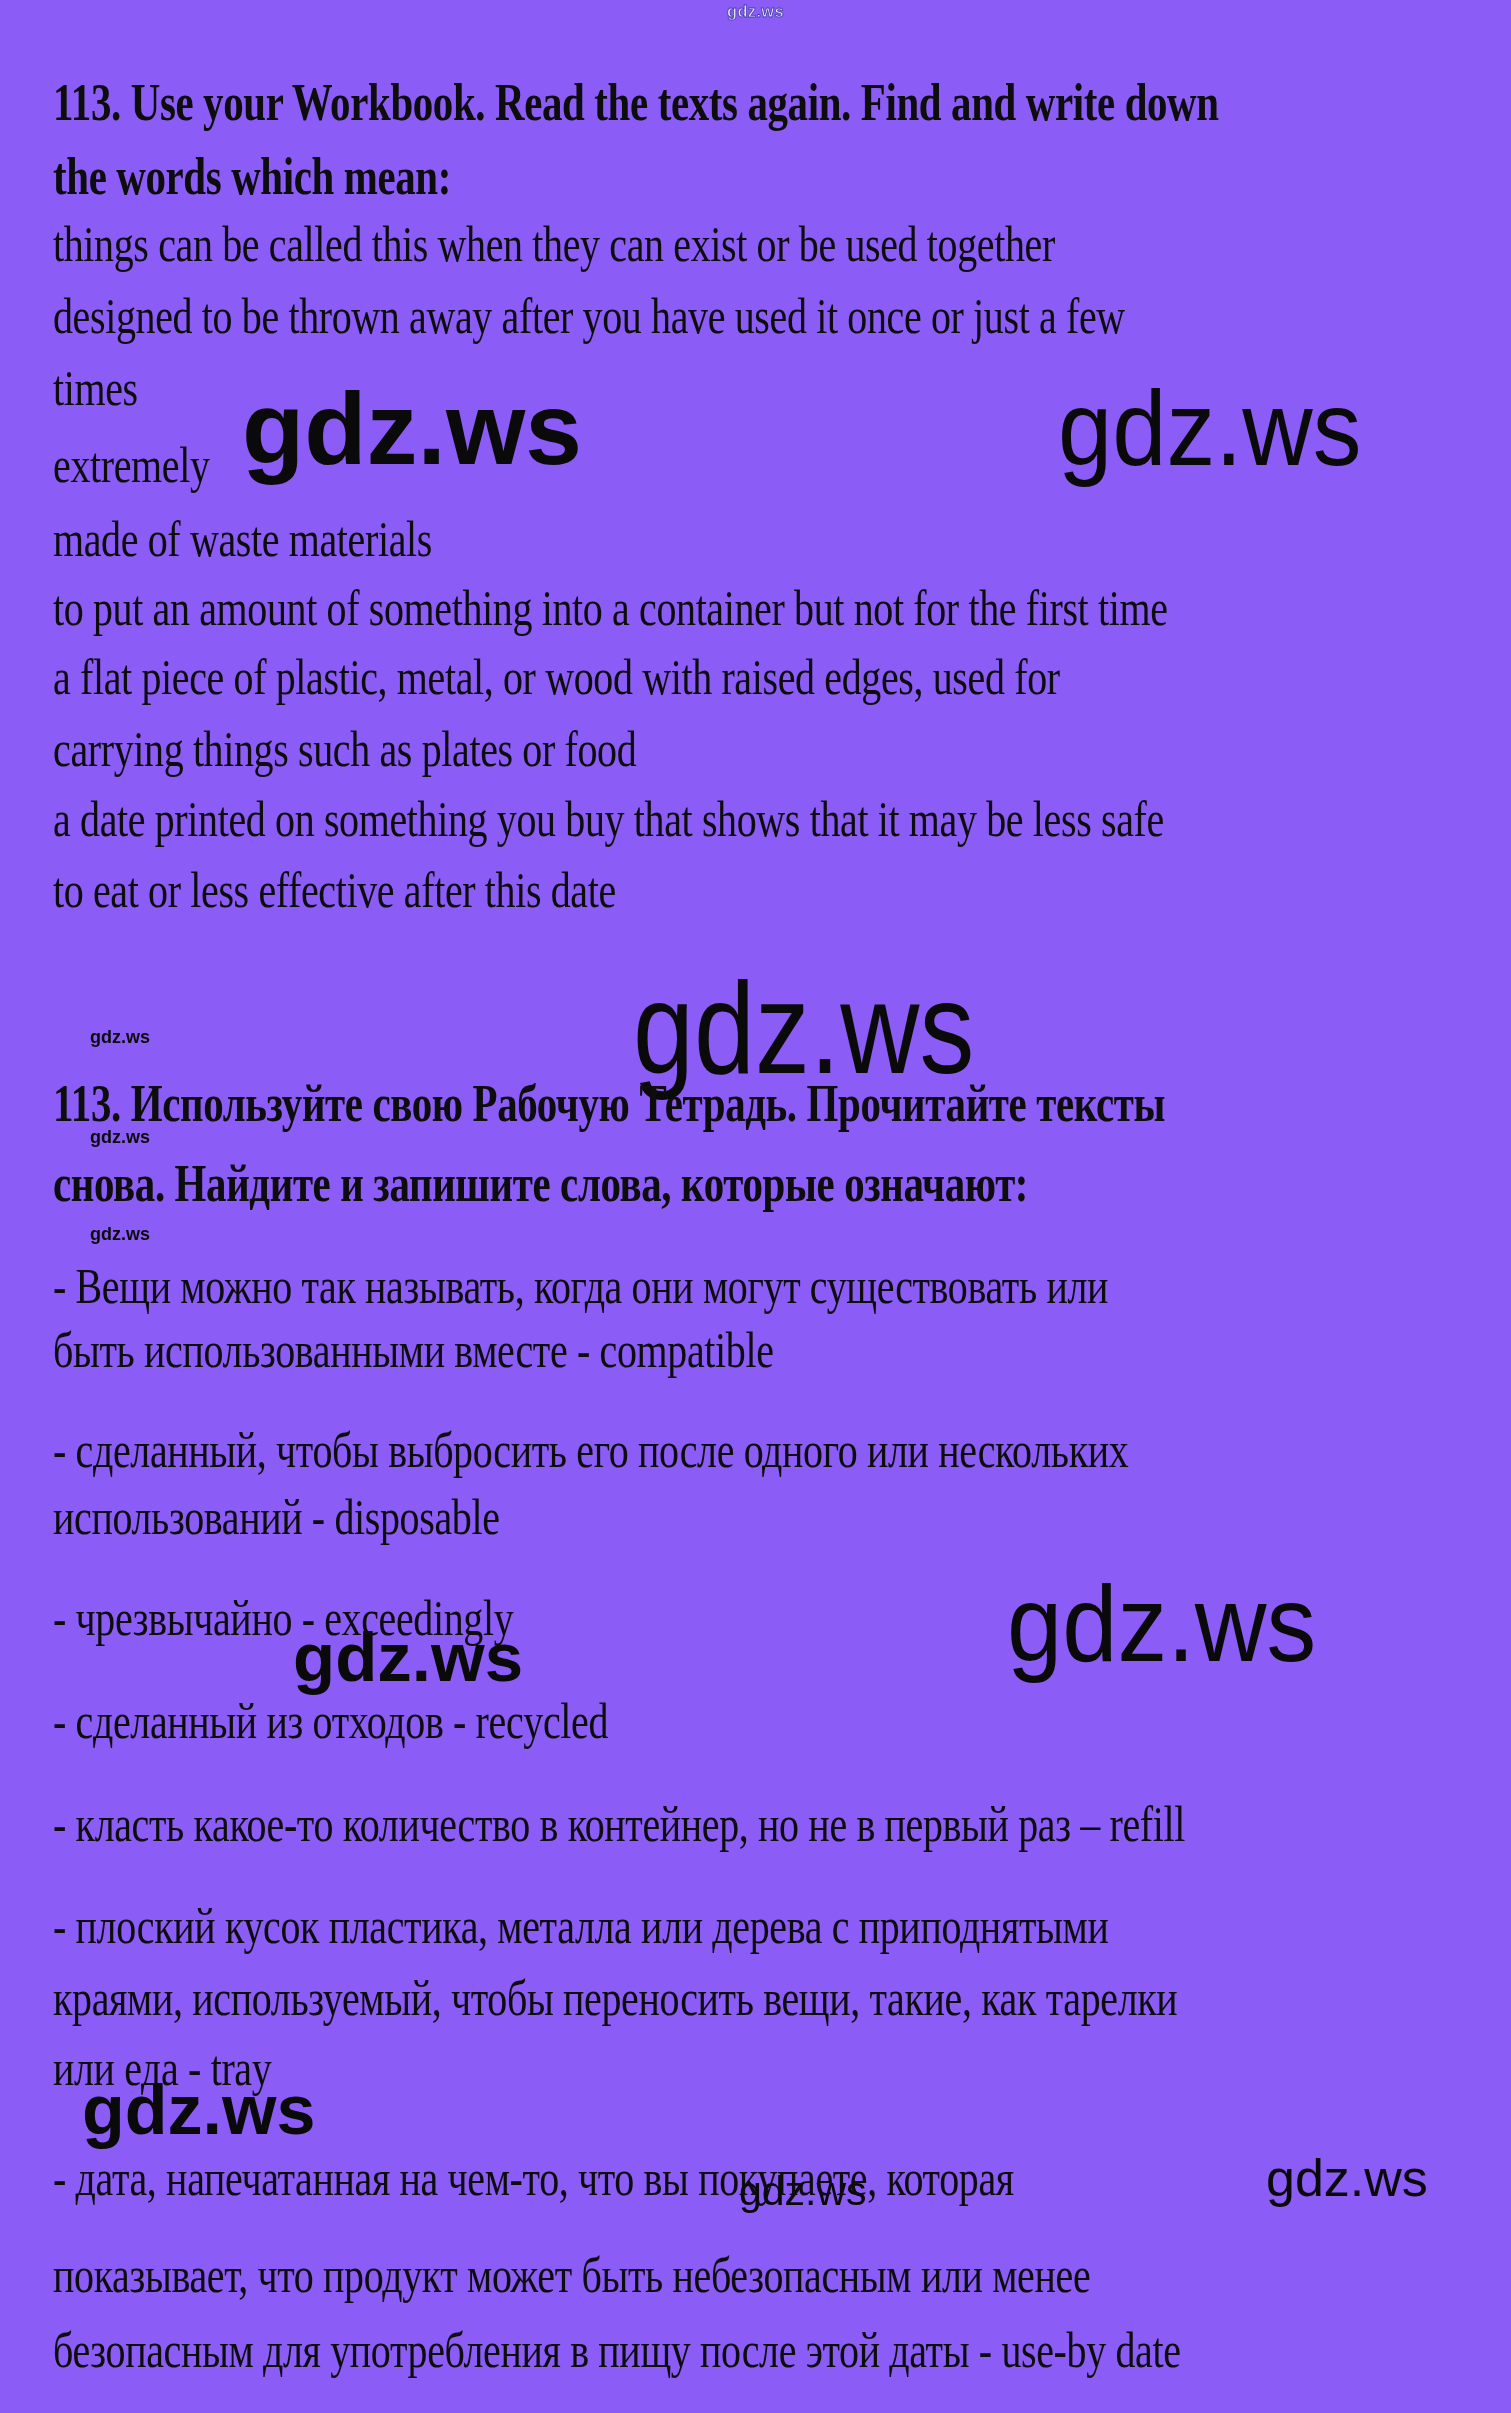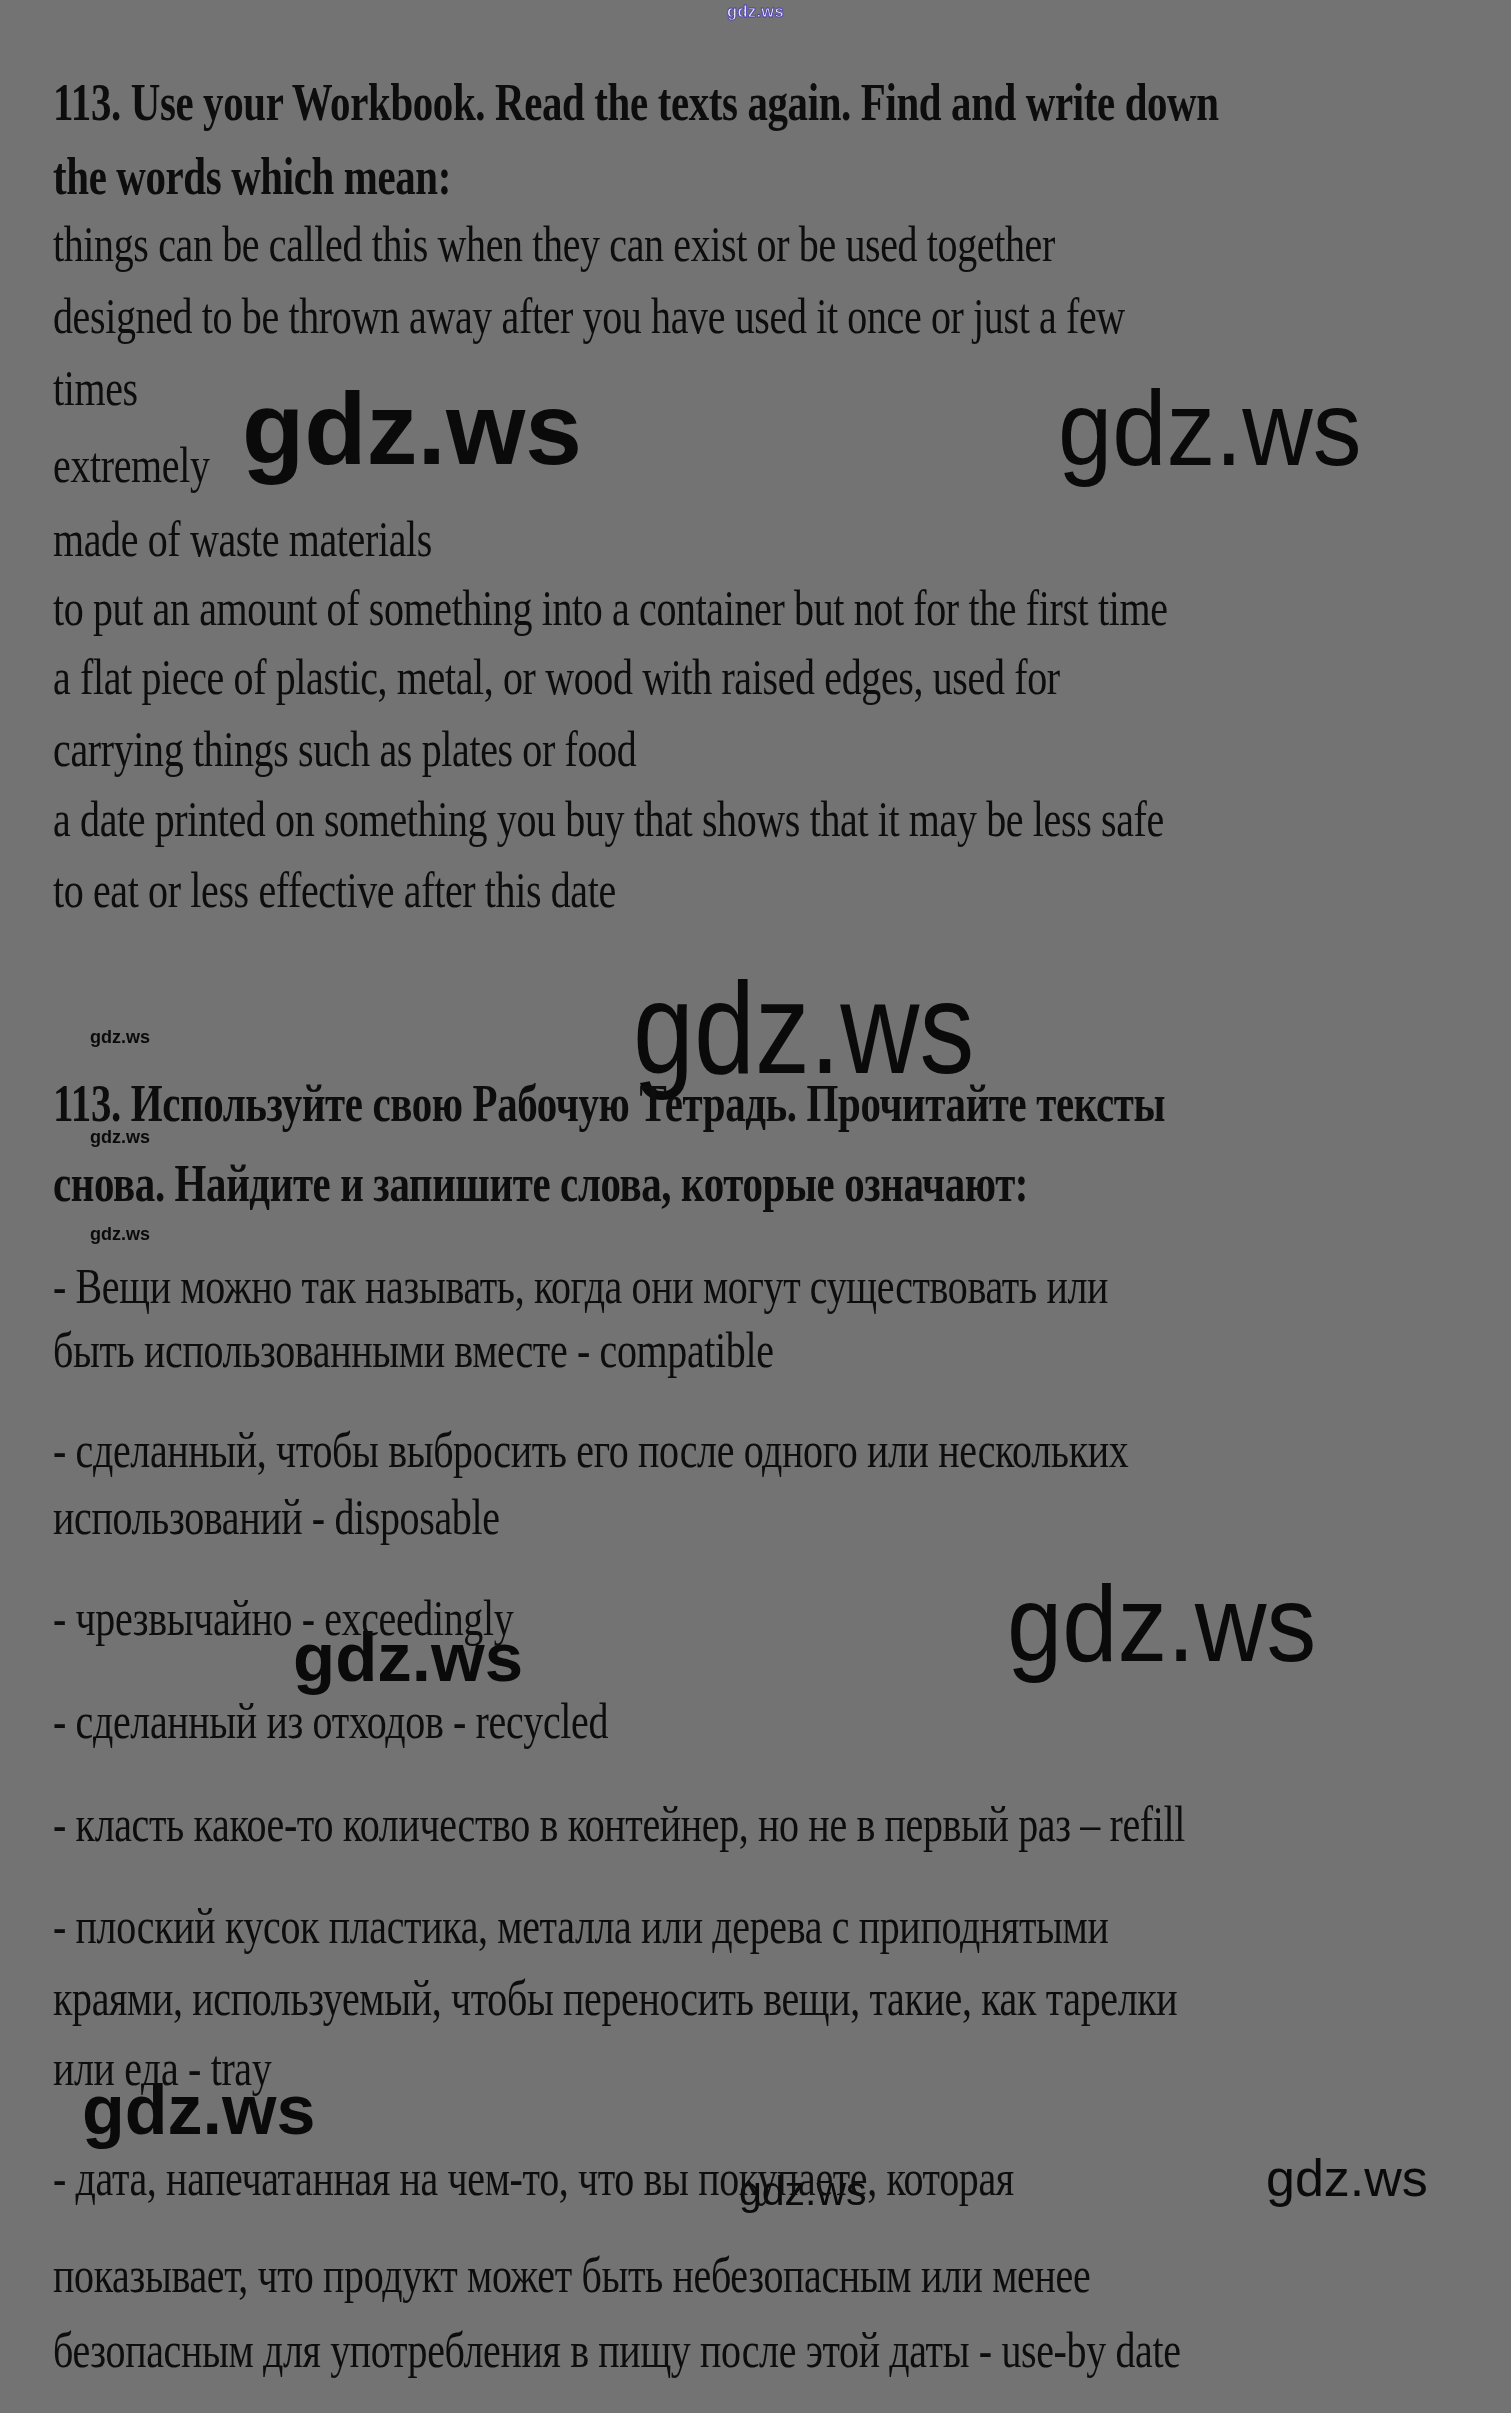--- a/index.html
+++ b/index.html
@@ -1,19 +1,19 @@
 <!DOCTYPE html>
 <html style="font-size:13px"><head>
 <meta charset="utf-8">
 <style>
   html,body{margin:0;padding:0;background:#888;}
   #page{
     position:relative;
     width:1511px;height:2413px;
-    background:#737373;
+    background:#8b5cf6;
     overflow:hidden;
     font-family:"Liberation Serif", serif;
     color:#0d0d0d;
   }
   .line{
     position:absolute;
     left:53px;
     white-space:nowrap;
     font-size:43px;
     line-height:1;

